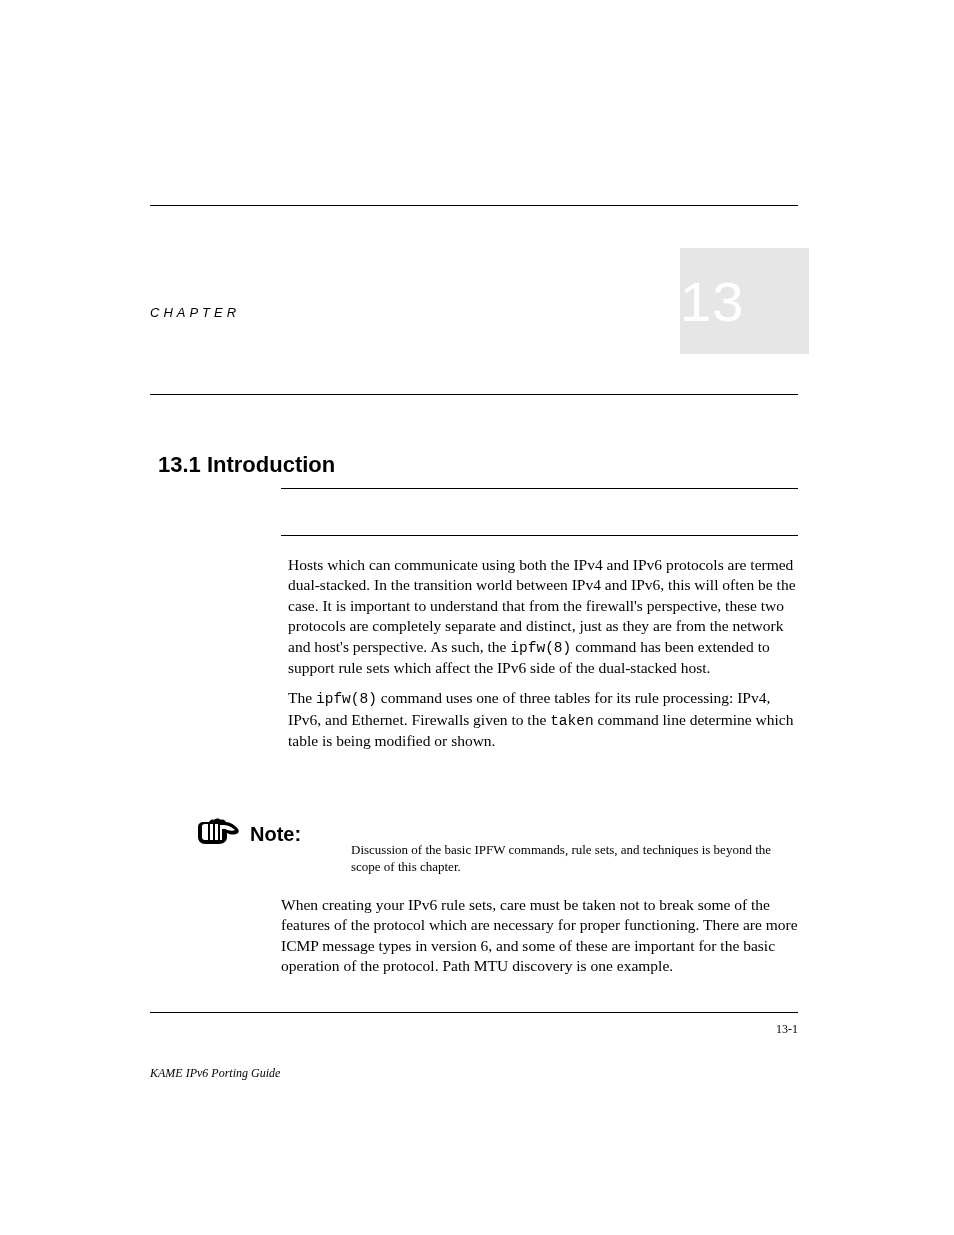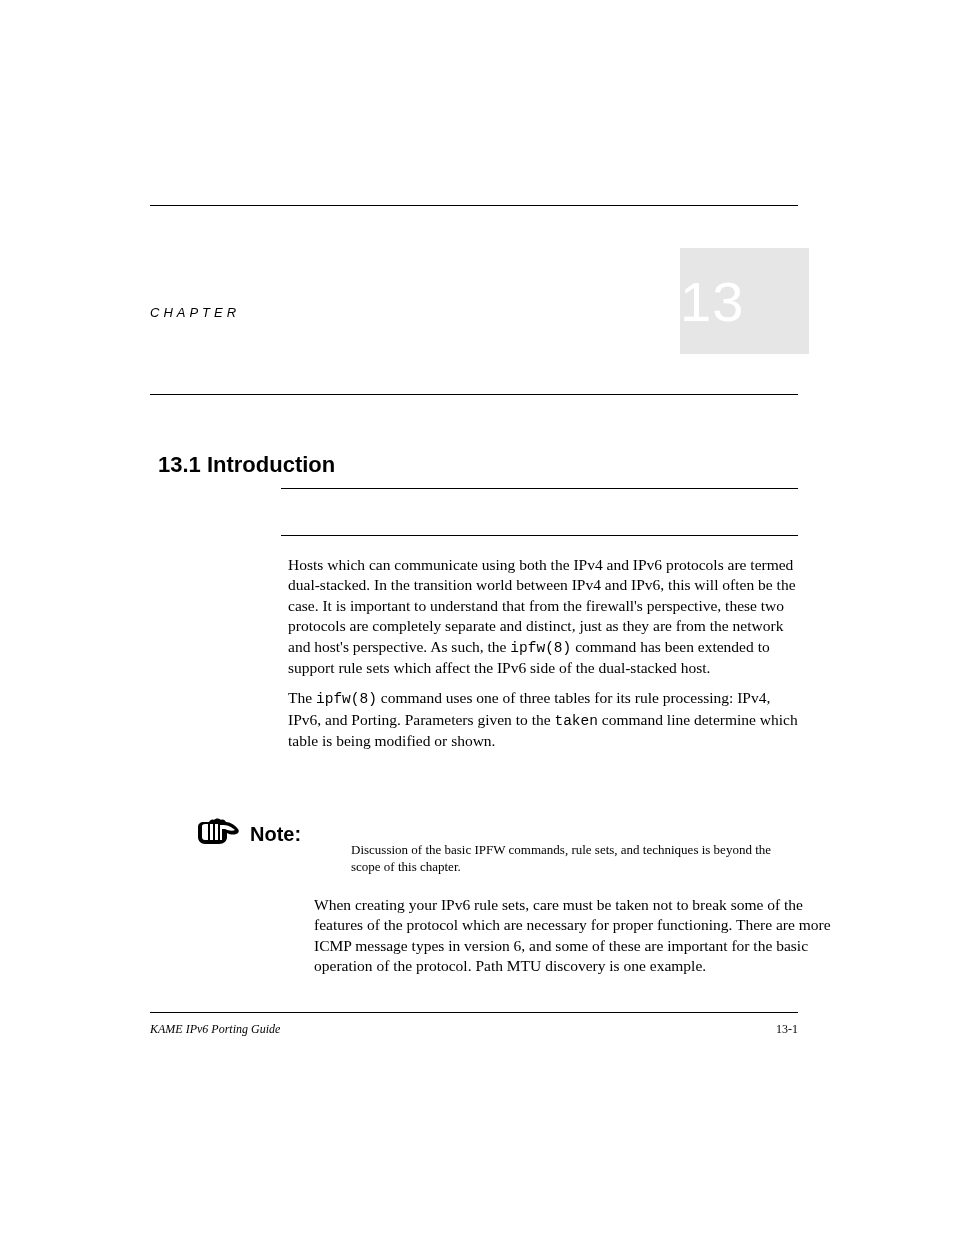--- a/index.html
+++ b/index.html
@@ -24,24 +24,24 @@
 
   .body        { position: absolute; left: 288px; top: 555px; width: 517px; font-size: 15.5px; line-height: 1.32; }
   .body p      { margin-bottom: 10px; text-align: left; }
   .body .ht    { font-family: "Courier New", monospace; font-size: 14.5px; }
 
   .note-row    { position: absolute; left: 195px; top: 817px; width: 603px; }
   .note-icon   { position: absolute; left: 0; top: 0; width: 46px; height: 30px; }
   .note-label  { position: absolute; left: 55px; top: 6px; font-family: "Helvetica Neue", Arial, sans-serif; font-weight: 700; font-size: 20px; }
   .note-text   { position: absolute; left: 156px; top: 24px; width: 450px; font-size: 13px; line-height: 1.32; }
 
-  .body2       { position: absolute; left: 281px; top: 895px; width: 517px; font-size: 15.5px; line-height: 1.32; margin-left: 33px; }
+  .body2       { position: absolute; left: 281px; top: 895px; width: 517px; font-size: 15.5px; line-height: 1.32; }
 
   .rule-bot    { position: absolute; left: 150px; top: 1012px; width: 648px; border-top: 1px solid #000; }
-  .foot-left   { position: absolute; left: 150px; top: 1022px; font-size: 12px; font-style: italic; font-family: "Times New Roman", serif; }
+  .foot-left   { position: absolute; left: 150px; top: 1066px; font-size: 12px; font-style: italic; font-family: "Times New Roman", serif; }
   .foot-right  { position: absolute; right: 156px; top: 1022px; font-size: 12px; font-family: "Times New Roman", serif; text-align: center; }
 </style>
 </head>
 <body>
 
 <div class="page">
 
   <div class="rule-top"></div>
 
   <div class="chapnum-box">
@@ -57,21 +57,21 @@
   <div class="subrule1"></div>
   <div class="subrule2"></div>
 
   <div class="body">
     <p>
       <span>Hosts which can communicate using both the IPv4 and IPv6 protocols are termed dual-stacked. In the transition world between IPv4 and IPv6, this will often be the case. It is important to understand that from the firewall's perspective, these two protocols are completely separate and distinct, just as they are from the network and host's perspective. As such, the</span>
       <span class="ht">ipfw(8)</span>
       <span> command has been extended to support rule sets which affect the IPv6 side of the dual-stacked host.</span>
     </p>
     <p>
-      <span>The </span><span class="ht">ipfw(8)</span><span> command uses one of three tables for its rule processing: IPv4, IPv6, and Porting. Parameters given to the </span><span class="ht">taken</span><span> command line determine which table is being modified or shown.</span>
+      <span>The </span><span class="ht">ipfw(8)</span><span> command uses one of three tables for its rule processing: IPv4, IPv6, and Ethernet. Firewalls given to the </span><span class="ht">taken</span><span> command line determine which table is being modified or shown.</span>
     </p>
   </div>
 
   <div class="note-row">
     <svg class="note-icon" viewBox="0 0 46 30">
       <path d="M3 10 C3 7 5 5 9 5 L14 5 C15 3 17 2 19 3 C21 1 24 1 26 3 C28 2 30 3 31 5 C35 5 40 8 43 12 C44 13 44 15 43 16 C40 18 36 18 32 16 L32 20 C32 24 29 27 24 27 L10 27 C6 27 3 24 3 20 Z" fill="#000"></path>
       <path d="M7 9 C7 8 8 7 10 7 L13 7 L13 23 L10 23 C8 23 7 22 7 20 Z M15 7 L18 7 L18 23 L15 23 Z M20 7 L23 7 L23 23 L20 23 Z M25 8 L29 8 C33 8 38 11 40 13 C38 14 34 14 30 12 L27 12 L27 23 L25 23 Z" fill="#fff"></path>
     </svg>
     <span class="note-label">Note:</span>
     <span class="note-text">Discussion of the basic IPFW commands, rule sets, and techniques is beyond the scope of this chapter.</span>

